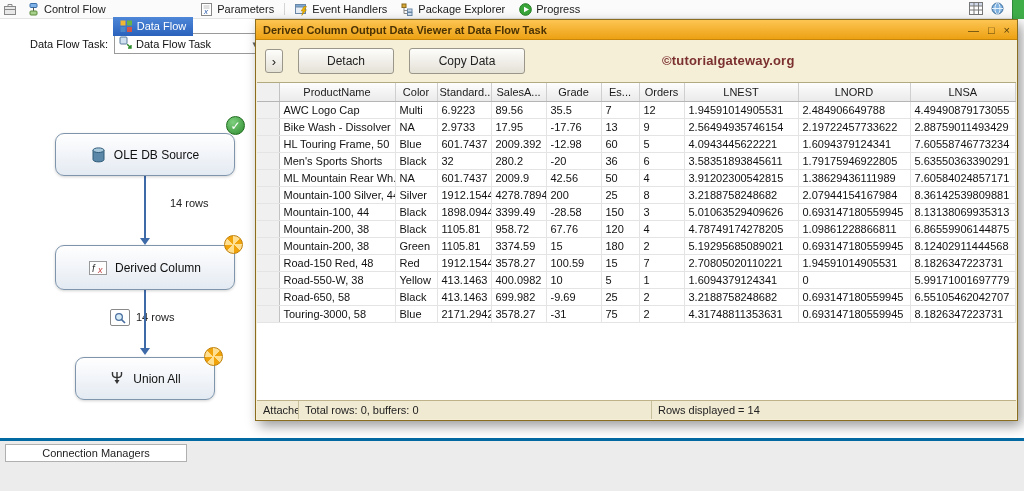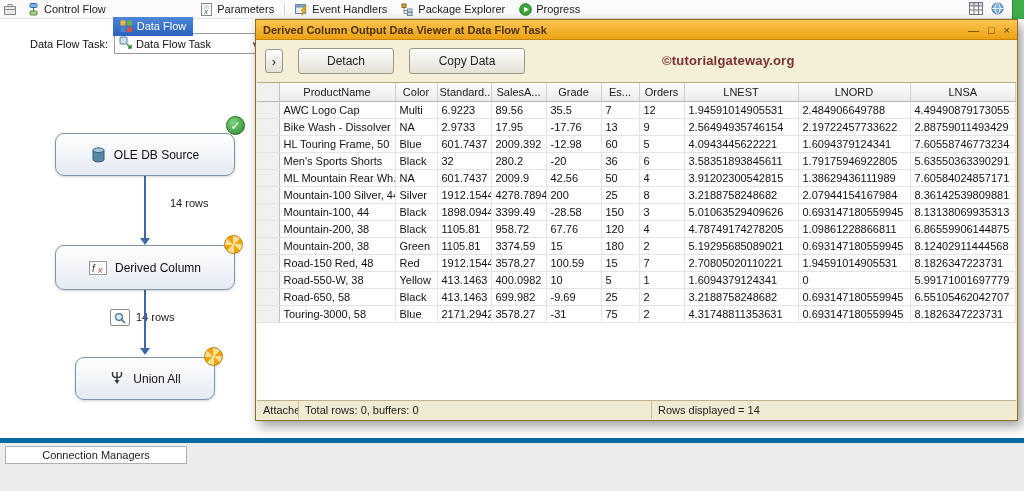--- a/index.html
+++ b/index.html
@@ -50,21 +50,21 @@
   .grid th{height:18px;font-weight:normal;background:linear-gradient(#fdfdfd,#eaeaea);border-right:1px solid #cfcfcf;border-bottom:1px solid #b5b5b5;text-align:center;overflow:hidden;white-space:nowrap;padding:0 2px;color:#1a1a1a;}
   .grid td{height:17px;border-right:1px solid #e4e4e4;border-bottom:1px solid #e4e4e4;padding:0 4px;white-space:nowrap;overflow:hidden;color:#111;}
   .grid .rh{background:#f0f0f0;border-right:1px solid #c2c2c2;}
   .dv-status{position:absolute;left:1px;right:1px;bottom:1px;height:19px;background:#f1ead2;border-top:1px solid #bdb28a;display:flex;font-size:11px;color:#222;align-items:center;}
   .dv-status .sec{border-right:1px solid #c8bf9c;padding:2px 6px;white-space:nowrap;overflow:hidden;height:100%;display:flex;align-items:center;}
   .sec.s1{flex:0 0 42px;}
   .sec.s2{flex:0 0 353px;}
   .sec.s3{flex:1;border-right:none;}
 
   
-  .connmgr{position:absolute;left:0;top:438px;width:1024px;height:53px;background:#ececec;border-top:5px solid #0369a1;z-index:3;}
+  .connmgr{position:absolute;left:0;top:438px;width:1024px;height:53px;background:#ececec;border-top:3px solid #0369a1;z-index:3;}
   .cm-tab{position:absolute;left:5px;top:3px;width:182px;height:18px;background:#fff;border:1px solid #b0b0b0;display:flex;align-items:center;justify-content:center;font-size:11px;color:#222;}
   .cm-body{position:absolute;left:0;top:22px;right:0;bottom:0;background:#fbfbfb;border-top:1px solid #d2d2d2;margin-top:32px;}
   .cm-item{position:absolute;left:8px;top:6px;display:flex;align-items:center;gap:6px;font-size:11px;color:#222;}
   .cm-item svg{display:block;}
 </style>
 </head>
 <body>
 
 <div class="screen">
 

